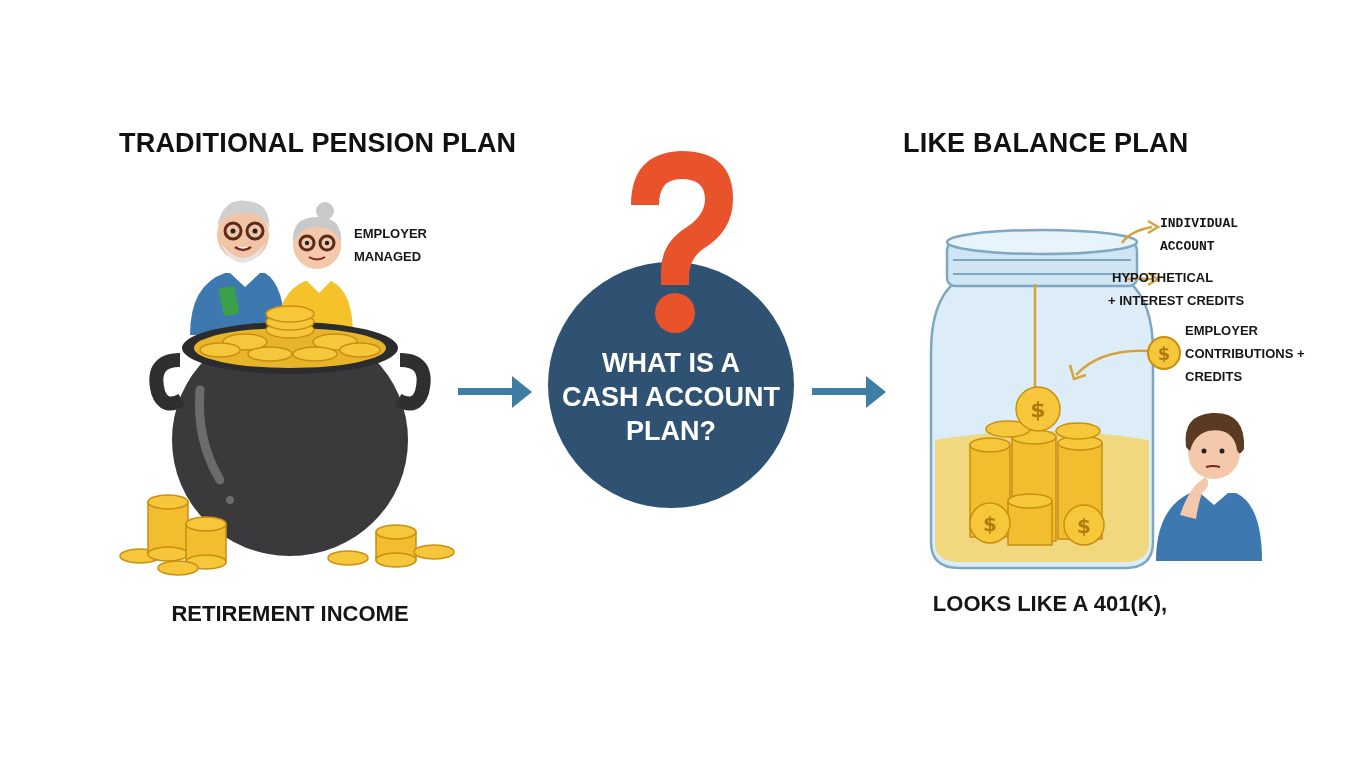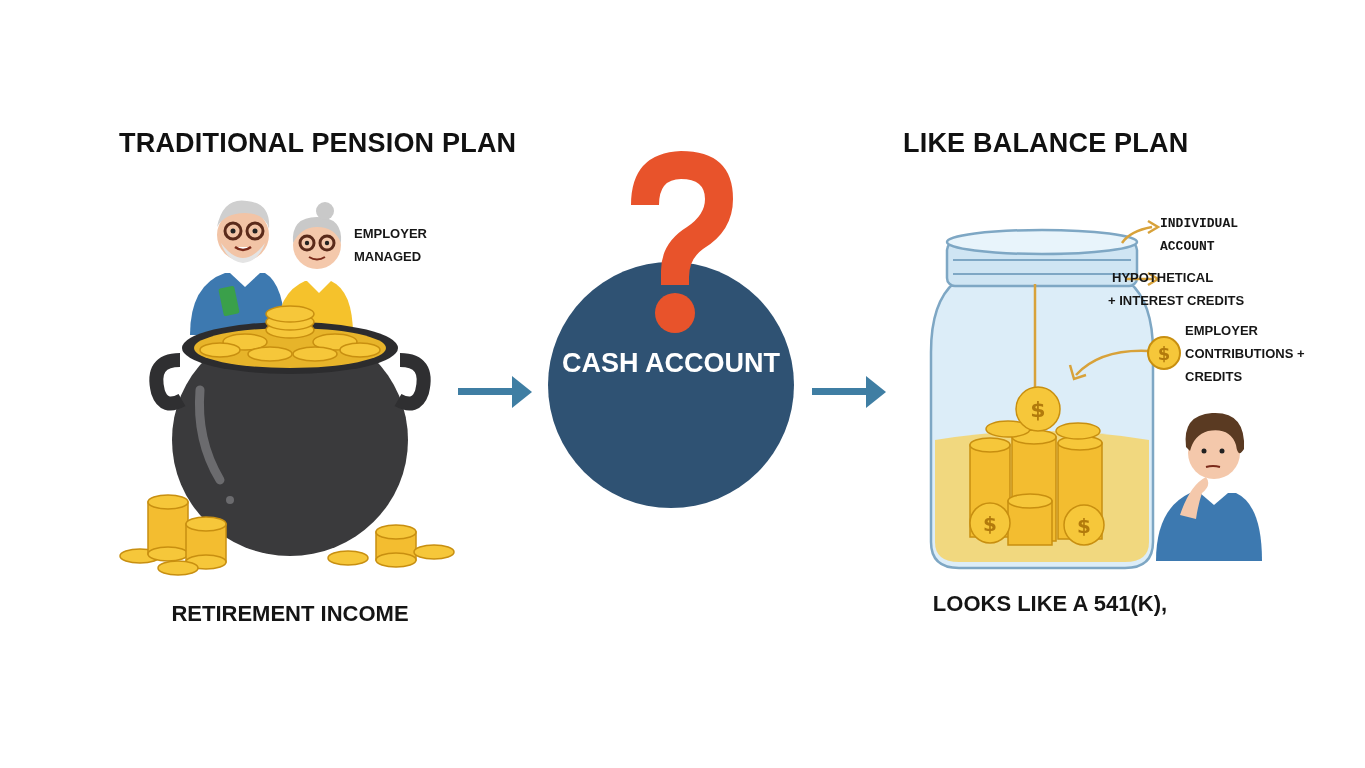--- a/index.html
+++ b/index.html
@@ -102,21 +102,23 @@
   <rect x="0" y="16" width="56" height="7" fill="#3f7ea3"></rect>
   <path d="M54 4 L74 20 L54 36 Z" fill="#3f7ea3"></path>
 </svg>
 
 <div class="abs" style="left:548px;top:262px;width:246px;height:246px;border-radius:50%;background:#2f5273;"></div>
 <svg width="140" height="200" style="left:615px;top:145px;">
   <path d="M16 60 Q16 8 66 6 Q118 6 118 54 Q118 86 88 104 Q74 114 74 132 L74 140 L46 140 L46 126 Q46 98 72 82 Q90 70 90 54 Q90 34 66 34 Q44 34 44 60 Z" fill="#e8532b"></path>
   <circle cx="60" cy="168" r="20" fill="#e8532b"></circle>
 </svg>
 <div class="abs circle-text" style="left:548px;top:346px;width:246px;">
+  <div>WHAT IS A</div>
   <div>CASH ACCOUNT</div>
+  <div>PLAN?</div>
 </div>
 
 <div class="abs title" style="left:903px;top:128px;">LIKE BALANCE PLAN</div>
 
 <svg width="240" height="360" style="left:925px;top:222px;">
   <path d="M30 60 Q6 80 6 130 L6 320 Q6 346 34 346 L200 346 Q228 346 228 320 L228 130 Q228 80 204 60 Z" fill="#dcedf8" stroke="#7ea7c4" stroke-width="2.5"></path>
   <rect x="22" y="20" width="190" height="44" rx="8" fill="#cfe5f3" stroke="#7ea7c4" stroke-width="2.5"></rect>
   <ellipse cx="117" cy="20" rx="95" ry="12" fill="#e8f4fb" stroke="#7ea7c4" stroke-width="2.5"></ellipse>
   <line x1="28" y1="38" x2="206" y2="38" stroke="#7ea7c4" stroke-width="2"></line>
   <line x1="28" y1="52" x2="206" y2="52" stroke="#7ea7c4" stroke-width="2"></line>
@@ -179,14 +181,14 @@
   <path d="M50 88 L64 100 L78 88Z" fill="#fff"></path>
   <circle cx="64" cy="48" r="26" fill="#f4c8ab"></circle>
   <path d="M36 42 Q32 10 62 8 Q96 6 94 44 Q88 54 86 40 Q80 22 58 26 Q44 30 40 46Z" fill="#5a3a22"></path>
   <circle cx="54" cy="46" r="2.5" fill="#222"></circle>
     <circle cx="72" cy="46" r="2.5" fill="#222"></circle>
   <path d="M56 62 Q63 60 70 62" stroke="#7a2a1a" stroke-width="2" fill="none"></path>
   <path d="M30 110 Q40 80 56 72 Q62 80 52 88 Q48 100 46 114Z" fill="#f4c8ab"></path>
 </svg>
 
 <div class="abs caption" style="left:900px;top:590px;width:300px;">
-  <div>LOOKS LIKE A 541(K),</div>
+  <div>LOOKS LIKE A 401(K),</div>
 </div>
 
 </body></html>

